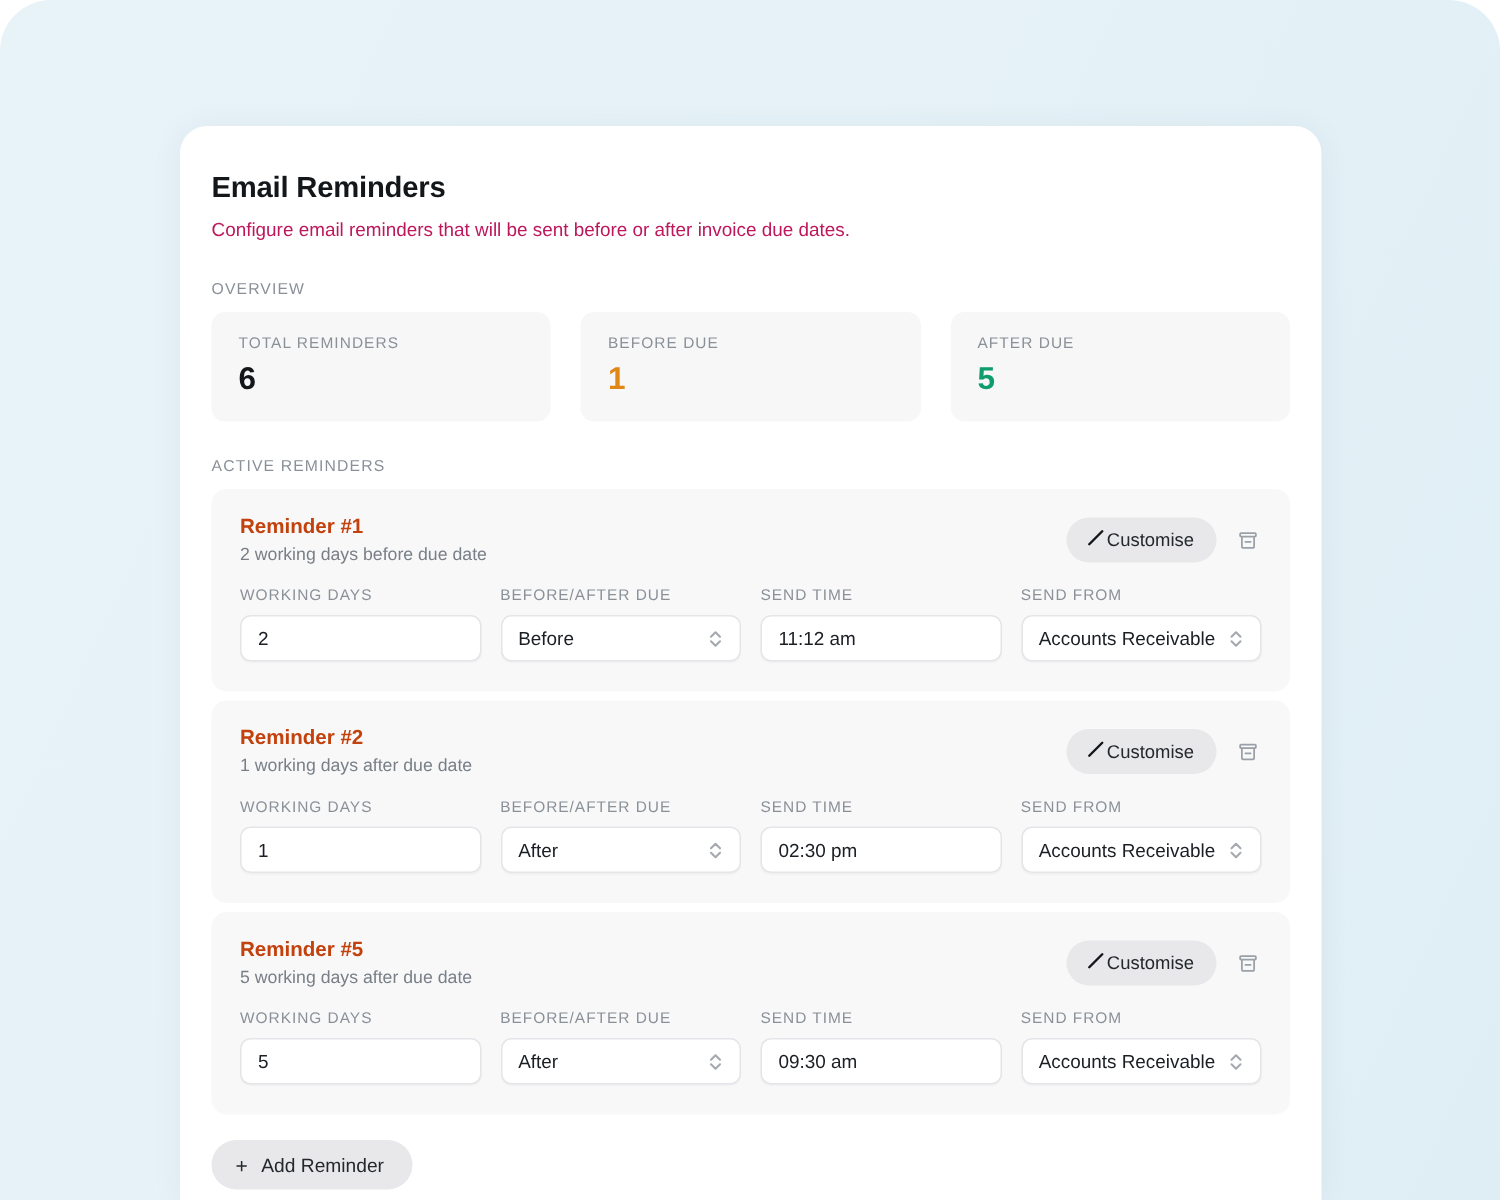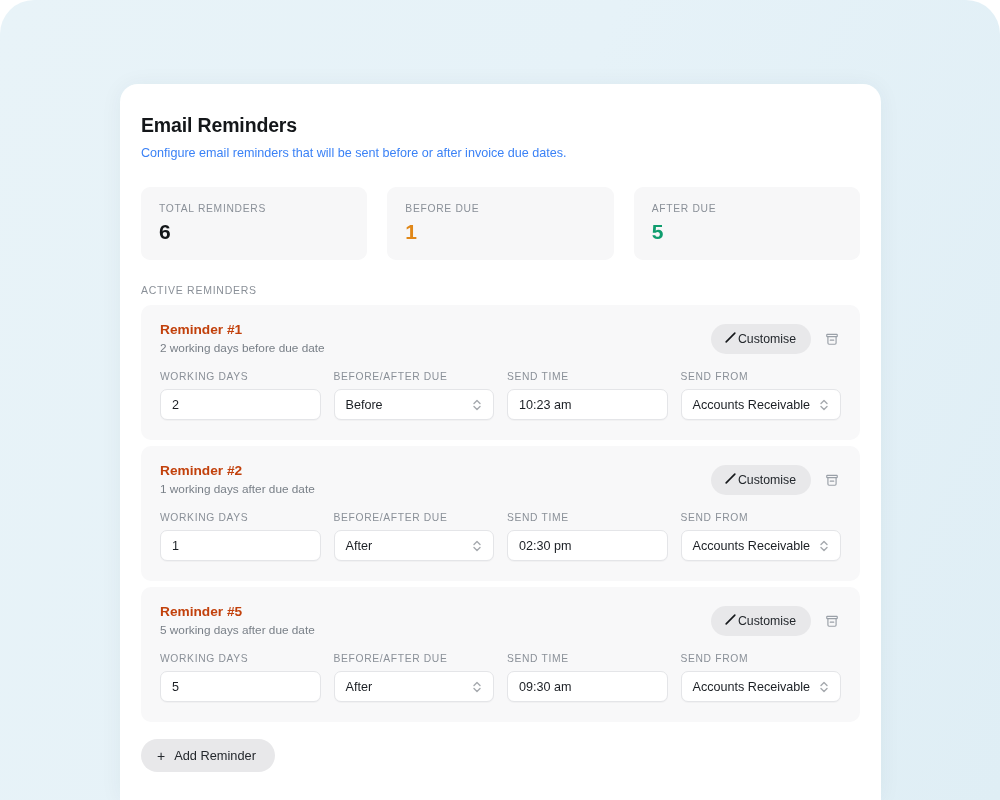--- a/index.html
+++ b/index.html
@@ -42,21 +42,21 @@
   
   .page-title {
     font-size: 19.5px;
     font-weight: bold;
     color: #14171a;
     letter-spacing: -0.15px;
     margin-bottom: 9px;
   }
   .page-subtitle {
     font-size: 12.6px;
-    color: #3b82f6;
+    color: #be185d;
     margin-bottom: 27px;
   }
 
   
   .section-label {
     font-size: 10.5px;
     letter-spacing: 0.75px;
     color: #8a9098;
     text-transform: uppercase;
     margin-bottom: 9px;
@@ -205,20 +205,21 @@
 <body>
 
 <div class="stage">
   <div class="panel">
 
     
     <div class="page-title">Email Reminders</div>
     <div class="page-subtitle">Configure email reminders that will be sent before or after invoice due dates.</div>
 
     
+    <div class="section-label">OVERVIEW</div>
     <div class="overview-row">
 
       <div class="stat-card">
         <div class="stat-label">TOTAL REMINDERS</div>
         <div class="stat-value neutral">6</div>
       </div>
 
       <div class="stat-card">
         <div class="stat-label">BEFORE DUE</div>
         <div class="stat-value warn">1</div>
@@ -274,21 +275,21 @@
               <span class="chevrons">
                 <svg width="10" height="14" viewBox="0 0 10 14" fill="none" stroke="#5c636b" stroke-width="1.4" stroke-linecap="round" stroke-linejoin="round">
                     <path d="M2 5.5 L5 2.5 L8 5.5"></path>
                     <path d="M2 8.5 L5 11.5 L8 8.5"></path>
                   </svg>
               </span>
             </div>
           </div>
           <div>
             <span class="field-label">SEND TIME</span>
-            <div class="field-box input-box">10:23  am</div>
+            <div class="field-box input-box">11:12  am</div>
           </div>
           <div>
             <span class="field-label">SEND FROM</span>
             <div class="field-box select-box">
               <span>Accounts Receivable</span>
               <span class="chevrons">
                 <svg width="10" height="14" viewBox="0 0 10 14" fill="none" stroke="#5c636b" stroke-width="1.4" stroke-linecap="round" stroke-linejoin="round">
                     <path d="M2 5.5 L5 2.5 L8 5.5"></path>
                     <path d="M2 8.5 L5 11.5 L8 8.5"></path>
                   </svg>

